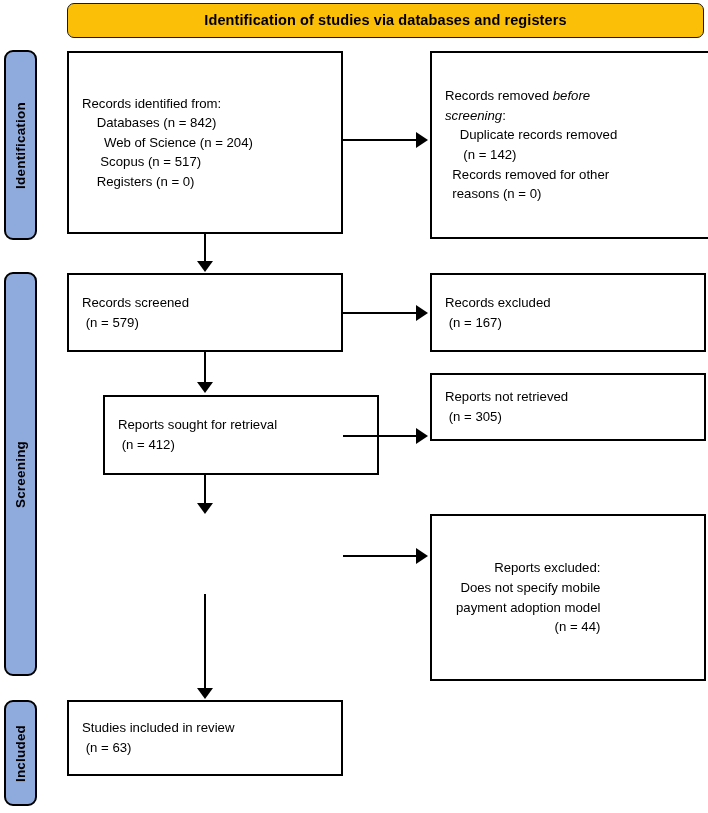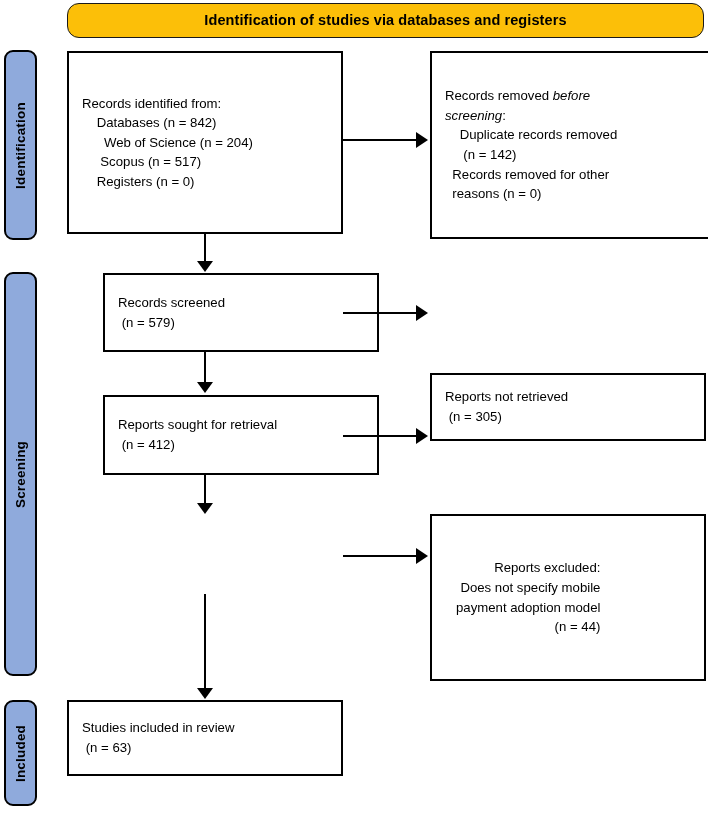--- a/index.html
+++ b/index.html
@@ -22,21 +22,21 @@
 
   
   .banner {
     position: absolute;
     left: 67px;
     top: 3px;
     width: 637px;
     height: 35px;
     background: #FCBF08;
     border: 1.5px solid #1a1a1a;
-    border-radius: 12px;
+    border-radius: 7px;
     box-sizing: border-box;
     display: flex;
     align-items: center;
     justify-content: center;
   }
   .banner-text {
     font-size: 14.5px;
     font-weight: bold;
     color: #000000;
     letter-spacing: 0.1px;
@@ -83,21 +83,21 @@
     color: #000000;
     line-height: 19.6px;
     padding-left: 13px;
     padding-right: 8px;
     white-space: pre-wrap;
   }
   .flow-box-text .ital { font-style: italic; }
 
   
   #box-identified        { left: 67px;  top: 51px;  width: 276px; height: 183px; }
-  #box-screened          { left: 67px;  top: 273px; width: 276px; height: 79px; margin-left: 36px;  }
+  #box-screened          { left: 67px;  top: 273px; width: 276px; height: 79px;  }
   #box-sought            { left: 67px;  top: 395px; width: 276px; height: 80px; margin-left: 36px;  }
   #box-assessed          { left: 67px;  top: 515px; width: 276px; height: 79px;  }
   #box-included          { left: 67px;  top: 700px; width: 276px; height: 76px; }
 
   
   #box-removed-before    { left: 430px; top: 51px;  width: 320px; height: 188px; }
   #box-records-excluded  { left: 430px; top: 273px; width: 276px; height: 79px;  }
   #box-not-retrieved     { left: 430px; top: 373px; width: 276px; height: 68px;  }
   #box-reports-excluded  { left: 430px; top: 514px; width: 276px; height: 167px; text-align: right; }
 
@@ -180,20 +180,24 @@
     Duplicate records removed
      (n = 142)
   Records removed for other
   reasons (n = 0)</span></div>
   </div>
 
   <div class="flow-box" id="box-screened">
     <div class="flow-box-text">Records screened
  (n = 579)</div>
   </div>
+  <div class="flow-box" id="box-records-excluded">
+    <div class="flow-box-text">Records excluded
+ (n = 167)</div>
+  </div>
 
   <div class="flow-box" id="box-sought">
     <div class="flow-box-text">Reports sought for retrieval
  (n = 412)</div>
   </div>
   <div class="flow-box" id="box-not-retrieved">
     <div class="flow-box-text">Reports not retrieved
  (n = 305)</div>
   </div>
 

